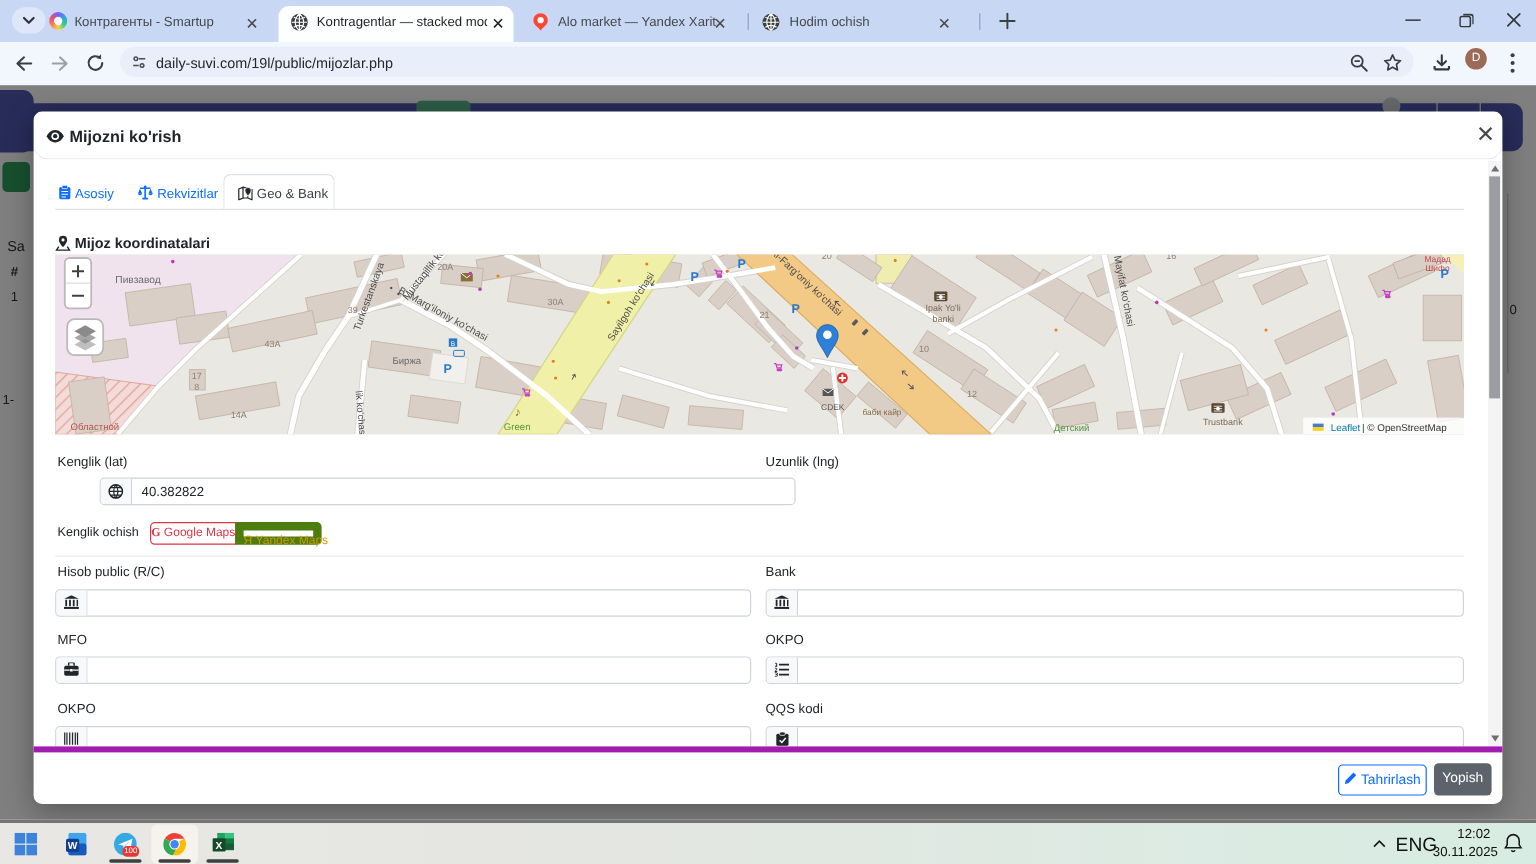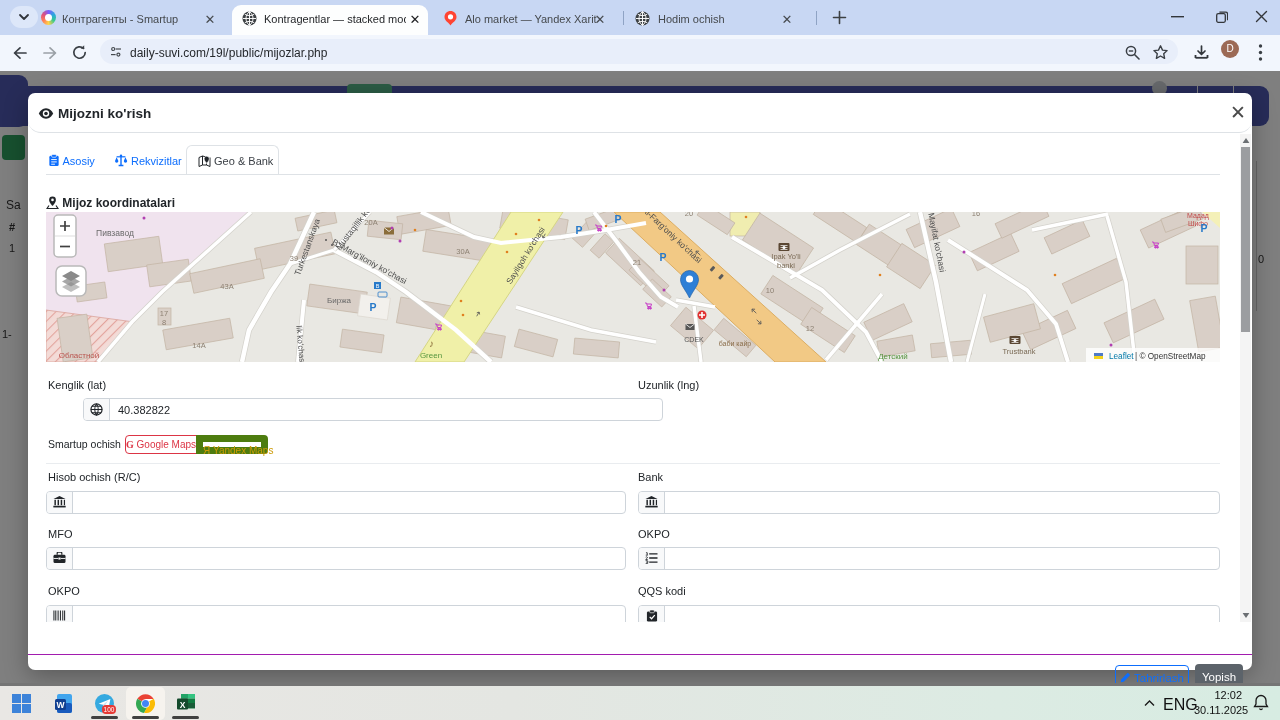--- a/index.html
+++ b/index.html
@@ -20,21 +20,21 @@
   
   #page { position:absolute; top:71px; left:0; width:1280px; height:612px; background:#fff; overflow:hidden; }
   #overlay { position:absolute; top:71px; left:0; width:1280px; height:612px; background:rgba(0,0,0,0.502); }
 
   
   #modal { position:absolute; left:28px; top:93px; width:1224px; height:577px; background:#fff; border-radius:7px; box-shadow:0 6px 24px rgba(0,0,0,.3); }
   #mhead { position:absolute; top:0; left:0; right:0; height:40px; border-bottom:1px solid #dee2e6;border-radius:13px; }
   #mtitle { position:absolute; left:30px; top:13px; font-size:13.5px; font-weight:bold; color:#212529; }
   #mclose { position:absolute; right:3px; top:9px; width:22px; height:22px; color:#4a4a4a; font-size:19px; line-height:22px; text-align:center; }
   #mbody { position:absolute; top:41px; left:0; width:1224px; height:488px; overflow:hidden; }
-  #mfoot { position:absolute; top:529px; left:0; right:0; bottom:0; border-top:1px solid #a21caf;margin-top:32px; }
+  #mfoot { position:absolute; top:529px; left:0; right:0; bottom:0; border-top:5px solid #a21caf; }
 
   .navtab { position:absolute; font-size:11px; }
   .label { position:absolute; font-size:11px; color:#212529; }
   .igroup { position:absolute; height:23px; border:1px solid #ced4da; border-radius:4px; background:#fff; }
   .iaddon { position:absolute; left:0; top:0; bottom:0; width:26px; background:#f8f9fa; border-right:1px solid #ced4da; border-radius:3px 0 0 3px; text-align:center; }
   .ival { position:absolute; left:34px; top:5px; font-size:11px; color:#212529; }
 
   
   #taskbar { position:absolute; top:686px; left:0; width:1280px; height:34px;
      background:linear-gradient(90deg,#e9e7e4 0%,#e4e6e2 40%,#dcebe3 78%,#d7ece2 100%); }
@@ -459,27 +459,27 @@
       <div class="label" style="left:20px;top:245px;">Kenglik (lat)</div>
       <div class="label" style="left:610px;top:245px;">Uzunlik (lng)</div>
       <div class="igroup" style="left:18px;top:264px;width:580px;margin-left:37px;">
         <div class="iaddon"><svg style="margin-top:4px" width="13" height="13" viewBox="0 0 14 14">
               <circle cx="7" cy="7" r="6" fill="none" stroke="#212529" stroke-width="1.3"></circle>
               <path d="M1 7h12M7 1c-2.5 3-2.5 9 0 12M7 1c2.5 3 2.5 9 0 12M2 3.6h10M2 10.4h10" stroke="#212529" fill="none" stroke-width="1.1"></path>
             </svg></div>
         <div class="ival">40.382822</div>
       </div>
 
-      <div class="label" style="left:20px;top:304px;font-size:10.5px;">Smartup ochish</div>
+      <div class="label" style="left:20px;top:304px;font-size:10.5px;">Kenglik ochish</div>
       <div class="abs" style="left:97px;top:301px;width:72px;height:19px;border:1px solid #dc3545;border-radius:4px 0 0 4px;font-size:10px;color:#dc3545;text-align:center;line-height:18px;white-space:nowrap;"><b style="font-family:'Liberation Serif',serif;">G</b> Google Maps</div>
       <div class="abs" style="left:168px;top:301px;width:72px;height:19px;border:7px solid #4d7c0f;border-radius:0 4px 4px 0;font-size:10px;color:#cc9a06;text-align:center;line-height:18px;white-space:nowrap;">Я Yandex Maps</div>
 
       <div class="abs" style="left:18px;top:329px;width:1174px;height:1px;background:#e9ecef;"></div>
 
-      <div class="label" style="left:20px;top:337px;">Hisob ochish (R/C)</div>
+      <div class="label" style="left:20px;top:337px;">Hisob public (R/C)</div>
       <div class="label" style="left:610px;top:337px;">Bank</div>
       <div class="igroup" style="left:18px;top:357px;width:580px;">
         <div class="iaddon"><svg style="margin-top:4px" width="13" height="12" viewBox="0 0 14 13">
               <path d="M7 0L0.5 3.2h13z" fill="#212529"></path>
               <path d="M1.5 4h1.6v6H1.5zM4.9 4h1.6v6H4.9zM8.3 4h1.6v6H8.3zM11.7 4h1.3v6h-1.3z" fill="#212529"></path>
               <rect x="0.3" y="10.6" width="13.4" height="1.8" fill="#212529"></rect>
             </svg></div>
       </div>
       <div class="igroup" style="left:610px;top:357px;width:582px;">
         <div class="iaddon"><svg style="margin-top:4px" width="13" height="12" viewBox="0 0 14 13">

